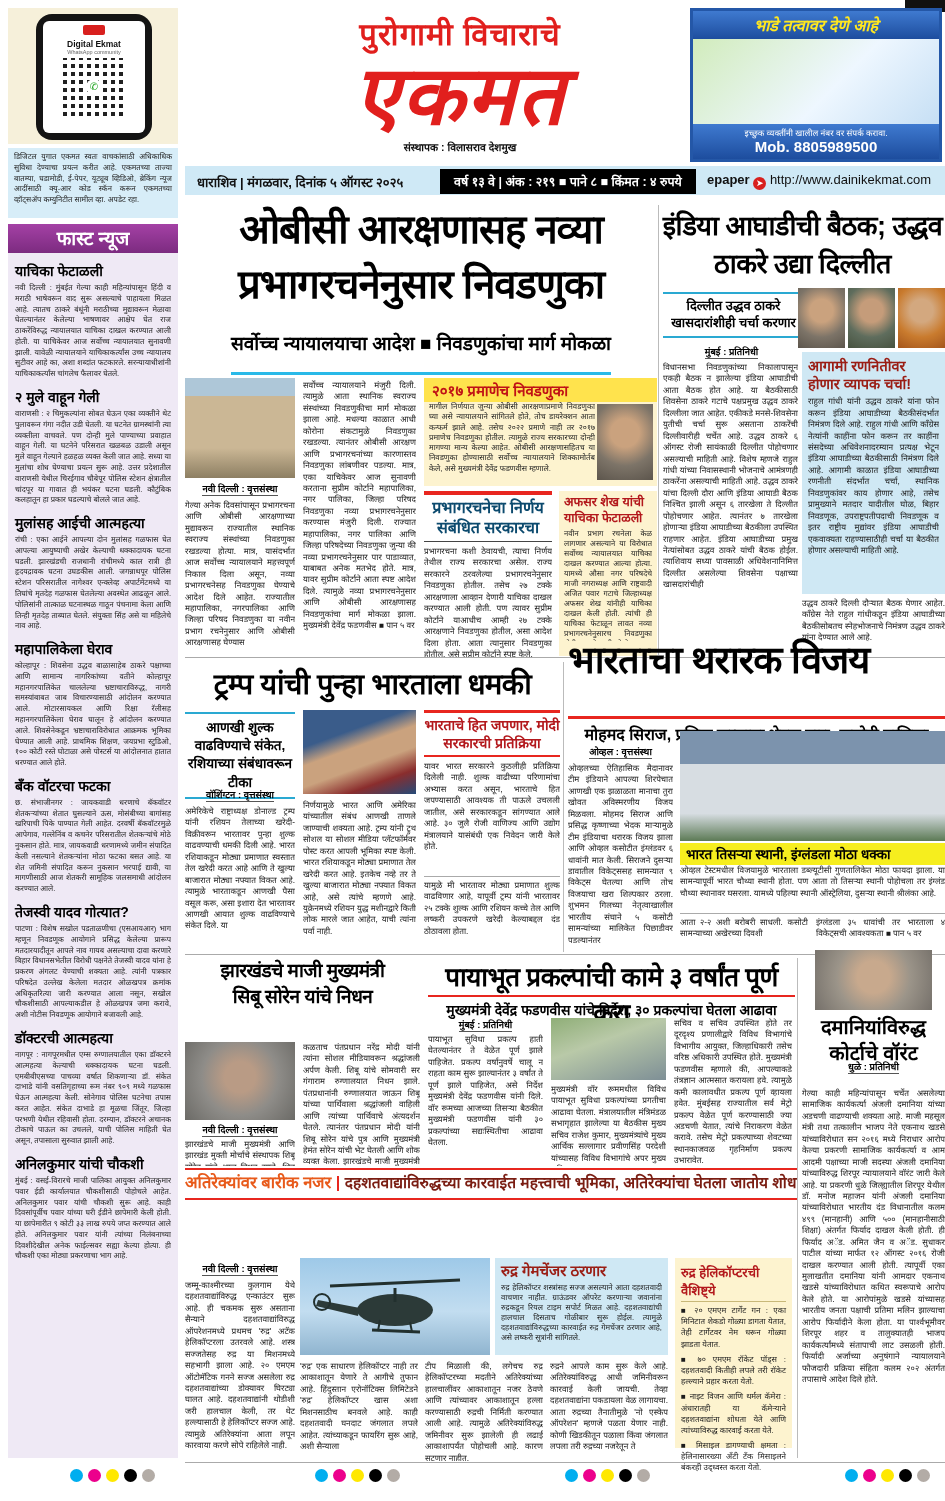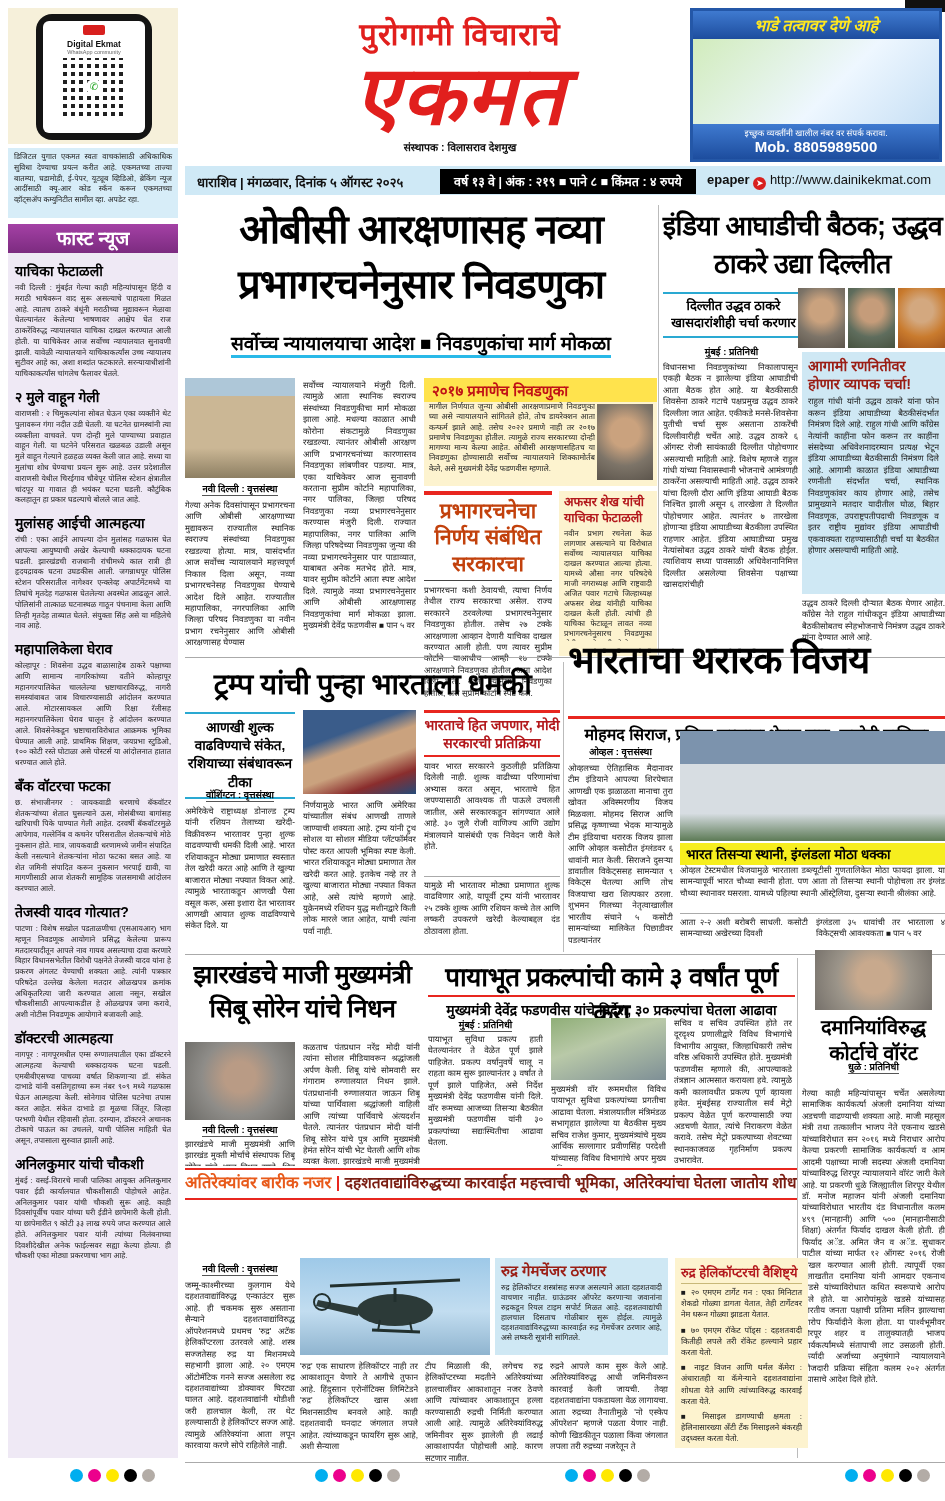--- a/index.html
+++ b/index.html
@@ -53,23 +53,23 @@
   
   .rule-red{background:#e8261f;}
   .box-yellow{background:#fdf3cf;}
   .box-blue{background:#cfe8f4;}
   .box-title-red{color:#b3181c;font-weight:bold;}
   .sep-v{background:#bbb;width:1px;}
   .sep-h{background:#aaa;height:1px;}
   
   .obc-h1{left:185px;top:202px;width:472px;font-size:40px;line-height:1.38;font-weight:bold;color:#000;text-align:center;letter-spacing:-1px;}
   .obc-sub{left:185px;top:330px;width:472px;font-size:19px;font-weight:bold;text-align:center;color:#000;}
-  .obc-sub span{border-bottom:3px solid #29b9e8;padding-bottom:1px;}
+  .obc-sub span{border-bottom:3px solid #29b9e8;padding-bottom:18px;}
   .y-title{background:#ffe34d;color:#c01116;font-weight:bold;font-size:15px;padding:2px 8px;}
-  .sec-title{font-size:21px;font-weight:bold;text-align:center;color:#c2410c;line-height:1.25;}
+  .sec-title{font-size:16px;font-weight:bold;text-align:center;color:#0c4a6e;line-height:1.25;}
   
   .ind-h1{left:660px;top:208px;width:285px;font-size:27px;line-height:1.4;font-weight:bold;text-align:center;letter-spacing:-0.5px;}
   .ind-subbox{left:663px;top:292px;width:137px;border-top:2px solid #2aa9d2;border-bottom:2px solid #2aa9d2;padding:4px 2px;font-size:13px;font-weight:bold;text-align:center;line-height:1.3;}
   .blue-title{color:#9a1d14;font-weight:bold;font-size:14.5px;line-height:1.25;}
   
   .tr-h1{left:185px;top:663px;width:375px;font-size:29px;font-weight:bold;text-align:center;letter-spacing:-0.5px;}
   .tr-subbox{border-top:2px solid #2aa9d2;border-bottom:2px solid #2aa9d2;padding:5px 2px;font-size:13.5px;font-weight:bold;text-align:center;line-height:1.35;}
   .cr-h1{left:568px;top:632px;width:377px;font-size:38px;font-weight:bold;text-align:left;letter-spacing:-1px;}
   .cr-sub{left:568px;top:716px;width:377px;font-size:16px;font-weight:bold;text-align:center;border-top:3px solid #e8261f;padding-top:4px;}
   .cap-yellow{background:#f6ee1e;color:#000;font-weight:bold;font-size:13.5px;padding:2px 6px;}
@@ -232,21 +232,21 @@
     <div class="abs" style="left:112px;top:-14px;width:265px;height:110px;background:linear-gradient(180deg,#7c93ad 0 30%,#d7dde2 30% 75%,#5c7a55 100%);"></div>
     <div class="abs cap-yellow" style="left:112px;top:98px;width:253px;">भारत तिसऱ्या स्थानी, इंग्लंडला मोठा धक्का</div>
     <div class="abs body-txt" style="left:112px;top:120px;width:265px;height:46px;">ओव्हल टेस्टमधील विजयामुळे भारताला डब्ल्यूटीसी गुणतालिकेत मोठा फायदा झाला. या सामन्यापूर्वी भारत चौथ्या स्थानी होता. पण आता तो तिसऱ्या स्थानी पोहोचला तर इंग्लंड चौथ्या स्थानावर घसरला. यामध्ये पहिल्या स्थानी ऑस्ट्रेलिया, दुसऱ्या स्थानी श्रीलंका आहे.</div>
     <div class="abs sep-h" style="left:112px;top:168px;width:265px;"></div>
     <div class="abs body-txt" style="left:112px;top:172px;width:128px;height:34px;">आता २-२ अशी बरोबरी साधली. कसोटी सामन्याच्या अखेरच्या दिवशी</div>
     <div class="abs body-txt" style="left:248px;top:172px;width:129px;height:34px;">इंग्लंडला ३५ धावांची तर भारताला ४ विकेट्सची आवश्यकता ■ पान ५ वर</div>
   </div>
 
   <div class="abs sep-h" style="left:185px;top:954px;width:760px;"></div>
 
-  <div class="abs ct" style="left:185px;top:958px;width:235px;font-size:25px;font-weight:bold;line-height:1.35;letter-spacing:-0.5px;text-align:center;">
+  <div class="abs ct" style="left:185px;top:958px;width:235px;font-size:19px;font-weight:bold;line-height:1.35;letter-spacing:-0.5px;text-align:center;">
     <div>झारखंडचे माजी मुख्यमंत्री</div>
     <div>सिबू सोरेन यांचे निधन</div>
   </div>
   <div class="abs" style="left:185px;top:1042px;width:235px;height:124px;">
     <div class="abs" style="left:0;top:0;width:110px;height:78px;background:radial-gradient(circle at 50% 45%,#b99b85 0 22%,#8e8c88 55%,#6b6a66);"></div>
     <div class="abs dl" style="left:0;top:81px;width:110px;"><u>नवी दिल्ली : वृत्तसंस्था</u></div>
     <div class="abs body-txt" style="left:0;top:97px;width:110px;height:27px;">झारखंडचे माजी मुख्यमंत्री आणि झारखंड मुक्ती मोर्चाचे संस्थापक शिबू सोरेन यांचे आज निधन झाले. शिबू सोरेन यांच्या निधनाची बातमी</div>
     <div class="abs body-txt" style="left:118px;top:0;width:117px;height:124px;">कळताच पंतप्रधान नरेंद्र मोदी यांनी त्यांना सोशल मीडियावरून श्रद्धांजली अर्पण केली. शिबू यांचे सोमवारी सर गंगाराम रुग्णालयात निधन झाले. पंतप्रधानांनी रुग्णालयात जाऊन शिबू यांच्या पार्थिवाला श्रद्धांजली वाहिली आणि त्यांच्या पार्थिवाचे अंत्यदर्शन घेतले. त्यानंतर पंतप्रधान मोदी यांनी शिबू सोरेन यांचे पुत्र आणि मुख्यमंत्री हेमंत सोरेन यांची भेट घेतली आणि शोक व्यक्त केला. झारखंडचे माजी मुख्यमंत्री शिबू सोरेन यांना भावपूर्ण श्रद्धांजली, असे ते म्हणाले.</div>
   </div>
 
@@ -289,21 +289,21 @@
         <line x1="110" y1="64" x2="112" y2="74" stroke="#22302e" stroke-width="2"></line>
       </svg>
     </div>
     <div class="abs box-blue" style="left:310px;top:0;width:173px;height:97px;padding:4px 6px;box-sizing:border-box;">
       <div class="blue-title" style="font-size:15px;">रुद्र गेमचेंजर ठरणार</div>
       <div style="font-size:7.7px;line-height:1.3;text-align:justify;color:#1c1c1c;margin-top:2px;overflow:hidden;height:68px;">रुद्र हेलिकॉप्टर शस्त्रांसह सज्ज असल्याने आता दहशतवादी वाचणार नाहीत. ग्राऊंडवर ऑपरेट करणाऱ्या जवानांना रुद्रकडून रियल टाइम सपोर्ट मिळत आहे. दहशतवाद्यांची हालचाल दिसताच गोळीबार सुरू होईल. त्यामुळे दहशतवाद्यांविरुद्धच्या कारवाईत रुद्र गेमचेंजर ठरणार आहे, असे लष्करी सूत्रांनी सांगितले.</div>
     </div>
     <div class="abs body-txt" style="left:115px;top:103px;width:118px;height:100px;">'रुद्र' एक साधारण हेलिकॉप्टर नाही तर आकाशातून येणारे ते आगीचे तुफान आहे. हिंदुस्तान एरोनॉटिक्स लिमिटेडने 'रुद्र' हेलिकॉप्टर खास अशा मिशनसाठीच बनवले आहे. काही दहशतवादी घनदाट जंगलात लपले आहेत. त्यांच्याकडून फायरिंग सुरू आहे, अशी सैन्याला</div>
     <div class="abs body-txt" style="left:240px;top:103px;width:118px;height:100px;">टीप मिळाली की, लगेचच रुद्र हेलिकॉप्टरच्या मदतीने अतिरेक्यांच्या हालचालींवर आकाशातून नजर ठेवणे आणि त्यांच्यावर आकाशातून हल्ला करण्यासाठी रुद्रची निर्मिती करण्यात आली आहे. त्यामुळे अतिरेक्यांविरुद्ध जमिनीवर सुरू झालेली ही लढाई आकाशापर्यंत पोहोचली आहे. कारण सुटणार नाहीत.</div>
     <div class="abs body-txt" style="left:365px;top:103px;width:118px;height:100px;">रुद्रने आपले काम सुरू केले आहे. अतिरेक्यांविरुद्ध आधी जमिनीवरून कारवाई केली जायची. तेव्हा दहशतवाद्यांना पकडायला वेळ लागायचा. आता रुद्रच्या तैनातीमुळे 'नो एस्केप ऑपरेशन' म्हणजे पळता येणार नाही. कोणी खिडकीतून पळाला किंवा जंगलात लपला तरी रुद्रच्या नजरेतून ते</div>
-    <div class="abs box-yellow" style="left:490px;top:0;width:133px;height:190px;padding:5px 6px;box-sizing:border-box;">
+    <div class="abs box-yellow" style="left:490px;top:0;width:117px;height:190px;padding:5px 6px;box-sizing:border-box;">
       <div class="box-title-red" style="font-size:13px;border-bottom:1px solid #c8b879;padding-bottom:2px;margin-bottom:3px;">रुद्र हेलिकॉप्टरची वैशिष्ट्ये</div>
       <div class="feat">■ २० एमएम टार्गेट गन : एका मिनिटात शेकडो गोळ्या डागता येतात, तेही टार्गेटवर नेम धरून गोळ्या झाडता येतात.</div>
       <div class="feat">■ ७० एमएम रॉकेट पॉड्स : दहशतवादी कितीही लपले तरी रॉकेट हल्ल्याने प्रहार करता येतो.</div>
       <div class="feat">■ नाइट विजन आणि थर्मल कॅमेरा : अंधारातही या कॅमेऱ्याने दहशतवाद्यांना शोधता येते आणि त्यांच्याविरुद्ध कारवाई करता येते.</div>
       <div class="feat">■ मिसाइल डागण्याची क्षमता : हेलिनासारख्या अँटी टँक मिसाइलने बंकरही उद्ध्वस्त करता येतो.</div>
     </div>
   </div>
 
   <div class="abs sep-h" style="left:185px;top:1462px;width:760px;"></div>
 

